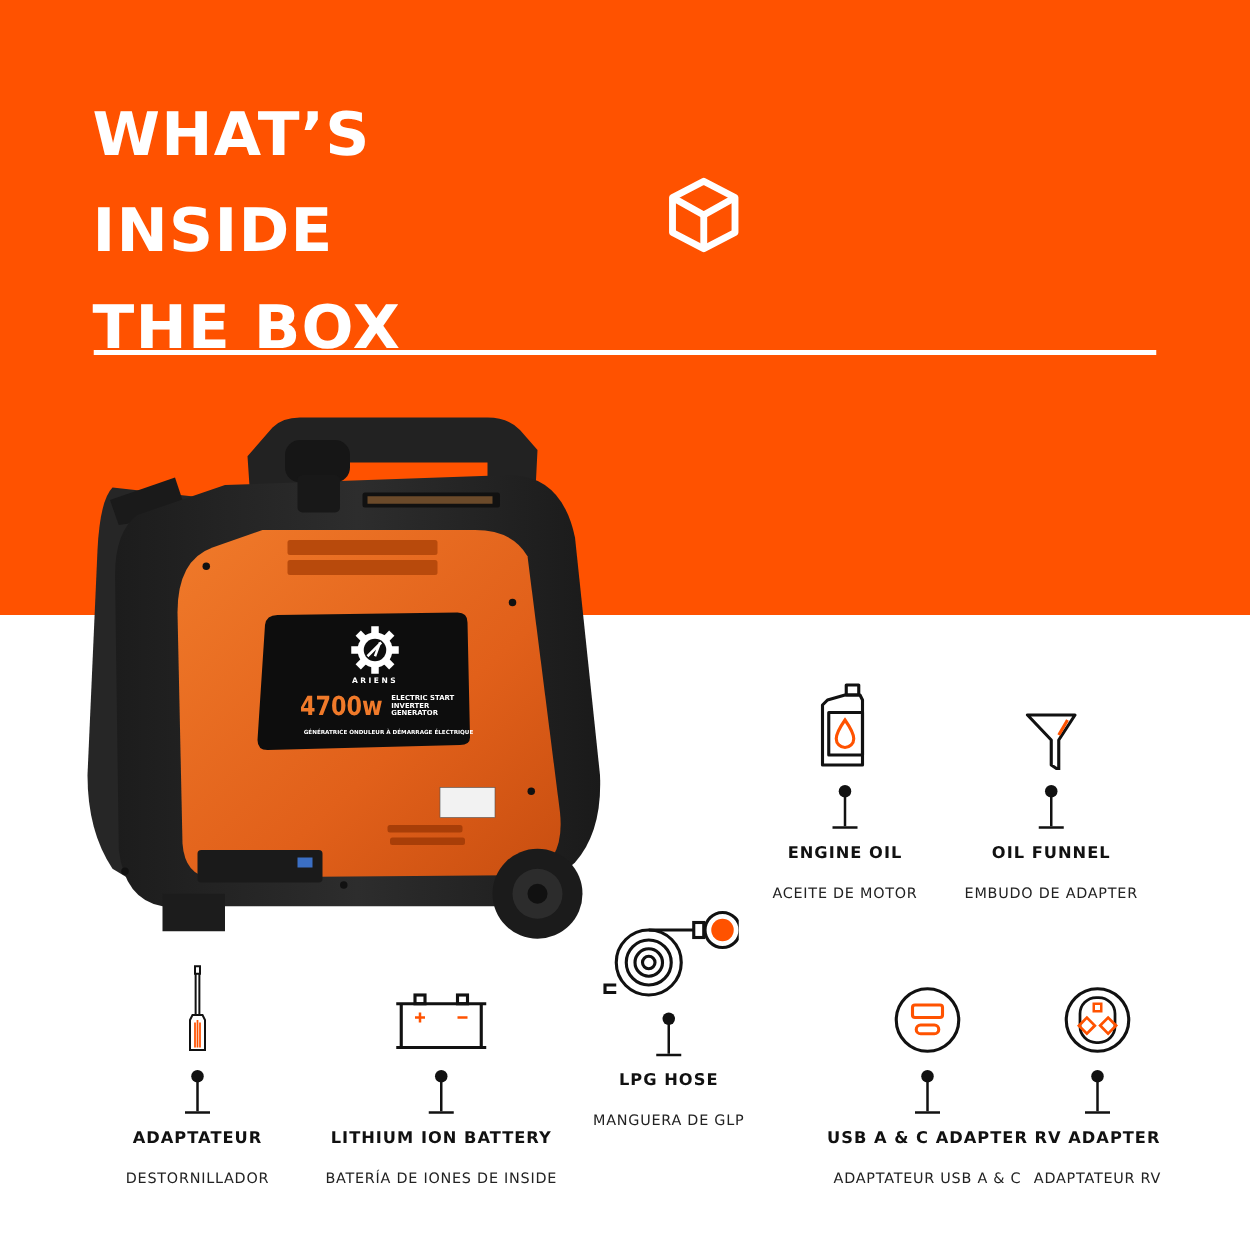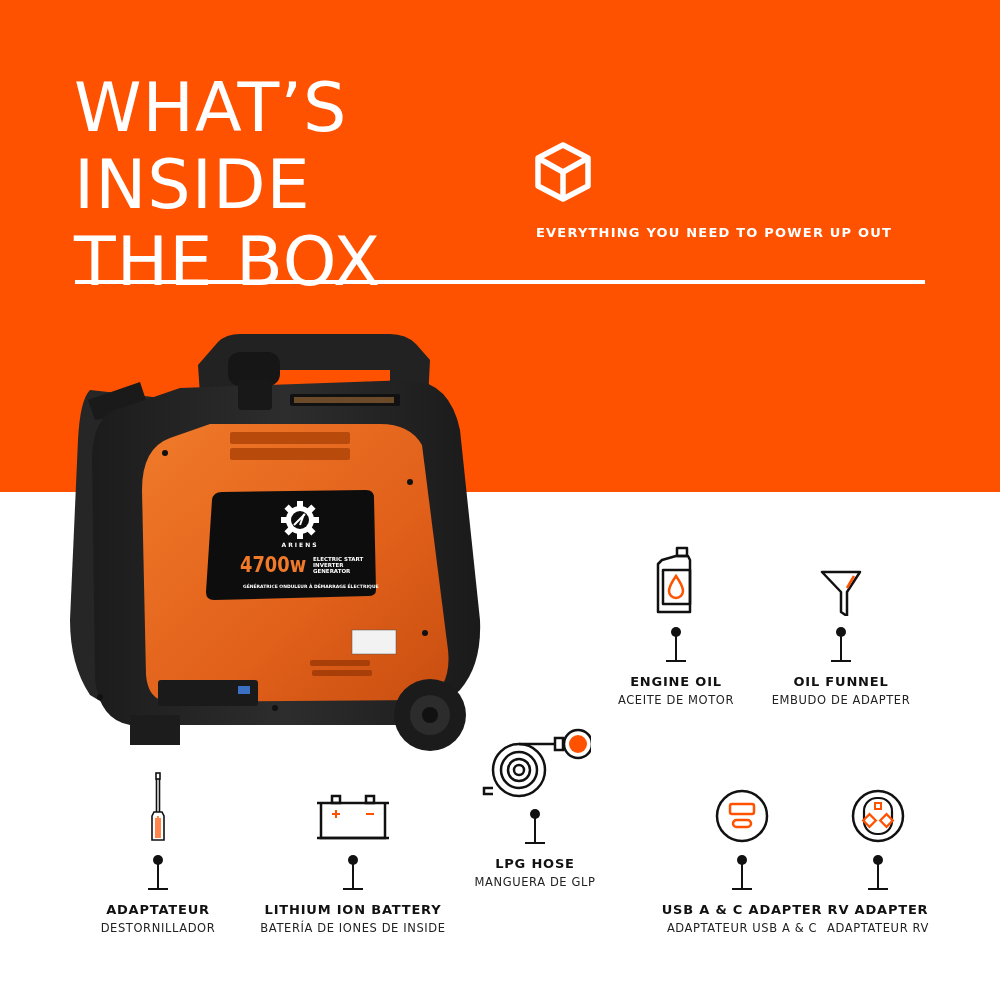--- a/index.html
+++ b/index.html
@@ -3,21 +3,21 @@
 <meta charset="utf-8">
 <style>
   * { margin: 0; padding: 0; box-sizing: border-box; }
   html, body { width: 1000px; height: 1000px; overflow: hidden; background: #ffffff; }
   body { position: relative; font-family: "Liberation Sans", "DejaVu Sans", sans-serif; }
 
   .hero-band { position: absolute; left: 0; top: 0; width: 1000px; height: 492px; background: #FF5200; }
 
   .headline {
     position: absolute; left: 74px; top: 70px;
-    color: #ffffff; font-weight: 400; font-size: 67px; line-height: 77px;
+    color: #ffffff; font-weight: 700; font-size: 48px; line-height: 77px;
     letter-spacing: 1px; font-family: "DejaVu Sans", sans-serif;
   }
   .headline div { display: block; white-space: nowrap; transform: scaleX(1.02); transform-origin: left; }
 
   .box-icon { position: absolute; left: 534px; top: 141px; width: 58px; height: 62px; }
 
   .tagline {
     position: absolute; left: 536px; top: 222px; width: 380px;
     color: #ffffff; font-weight: bold; font-size: 13px; line-height: 22px; letter-spacing: 1.2px;
     font-family: "DejaVu Sans", sans-serif;
@@ -28,21 +28,21 @@
 
   .item { position: absolute; text-align: center; width: 200px; }
   .item .icon-wrap { position: relative; margin: 0 auto; }
   .item .pin { margin: 6px auto 0; width: 30px; height: 38px; display: block; }
   .item .name {
     font-family: "DejaVu Sans", sans-serif; font-weight: bold; font-size: 13px; letter-spacing: 0.8px;
     color: #111111; margin-top: 10px; white-space: nowrap;
   }
   .item .sub {
     font-family: "DejaVu Sans", sans-serif; font-size: 11.5px; letter-spacing: 0.6px;
-    color: #222222; margin-top: 4px; white-space: nowrap;
+    color: #222222; margin-top: 17px; white-space: nowrap;
   }
 </style>
 </head>
 <body>
 
 <div class="hero-band"></div>
 
 <div class="headline">
   <div>WHAT’S</div>
   <div>INSIDE</div>
@@ -51,21 +51,20 @@
 
 <svg class="box-icon" viewBox="0 0 58 62">
   <g fill="none" stroke="#ffffff" stroke-width="5.5" stroke-linejoin="round">
     <polygon points="29,4 54,17 54,45 29,58 4,45 4,17"></polygon>
     <polyline points="4,17 29,31 54,17"></polyline>
     <line x1="29" y1="31" x2="29" y2="58"></line>
   </g>
 </svg>
 
 <div class="tagline">
-  <div>EVERYTHING YOU NEED TO POWER UP OUT</div>
 </div>
 
 <div class="divider"></div>
 
 <svg class="generator" viewBox="0 0 450 450">
   <defs>
     <linearGradient id="og" x1="0" y1="0" x2="1" y2="1">
       <stop offset="0" stop-color="#F07A2A"></stop>
       <stop offset="0.6" stop-color="#E1601A"></stop>
       <stop offset="1" stop-color="#C84E10"></stop>

